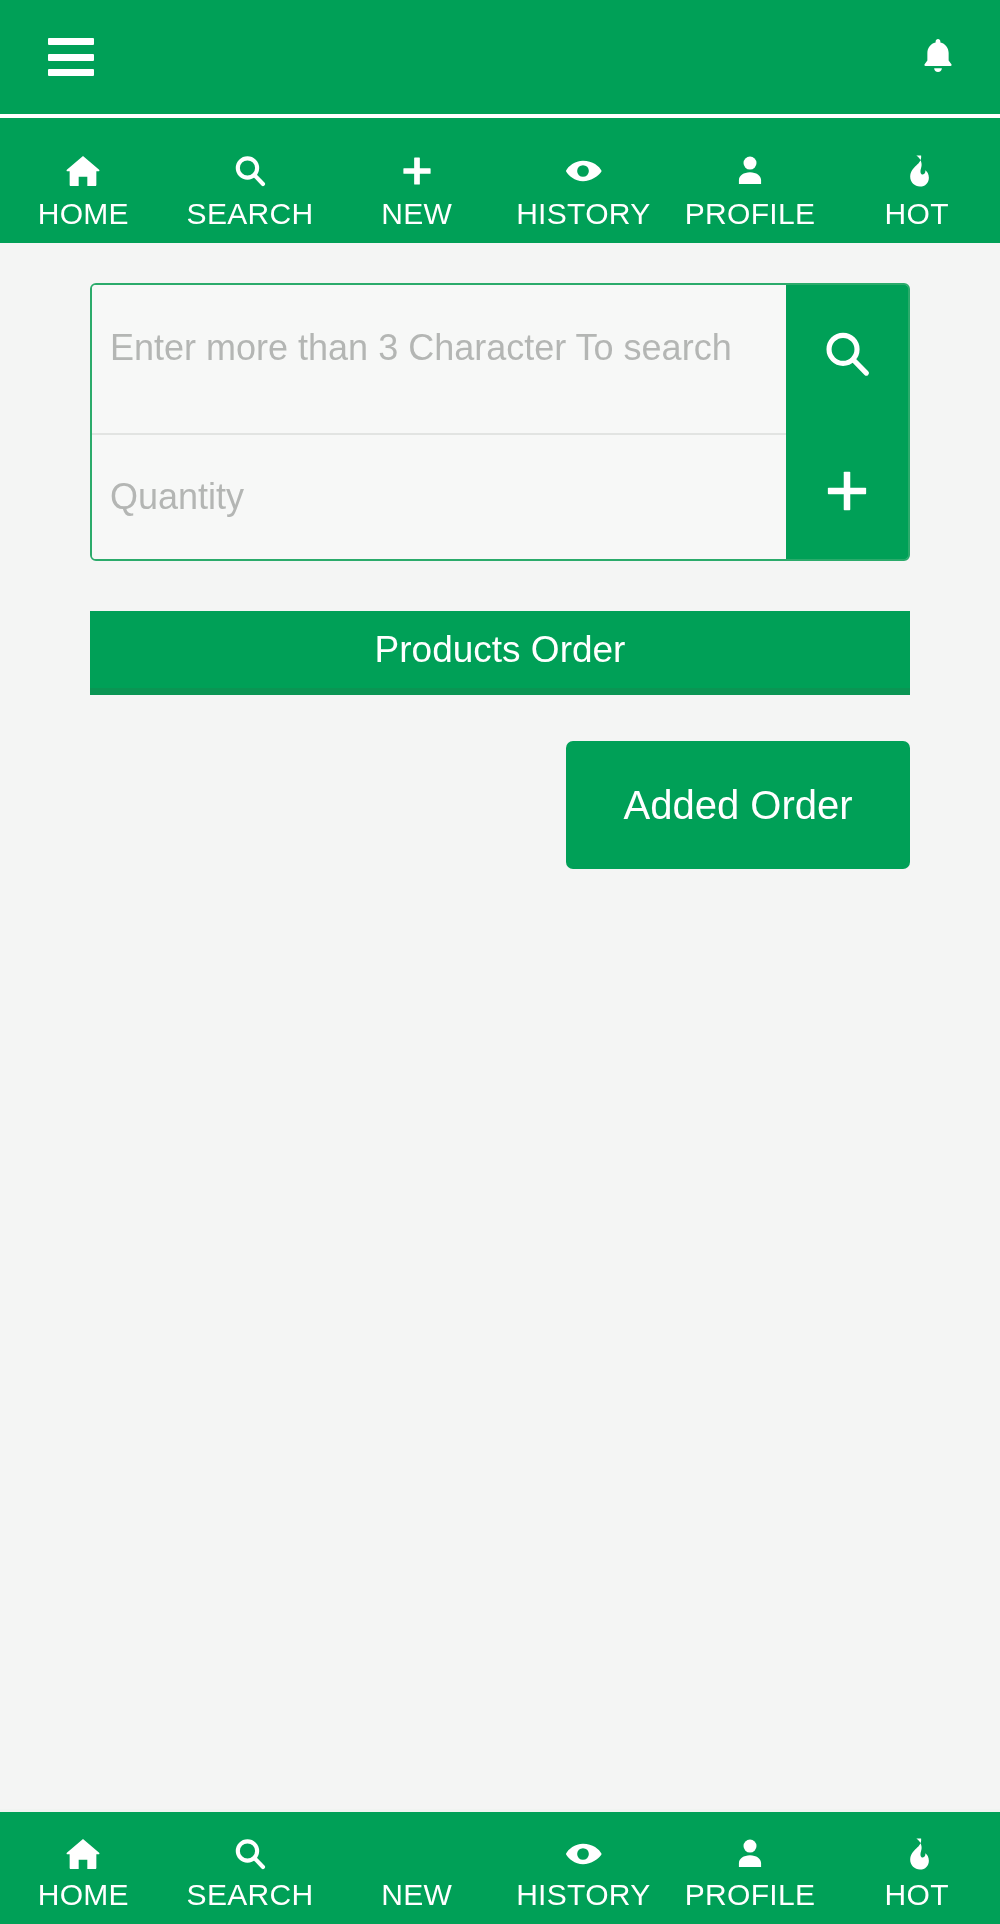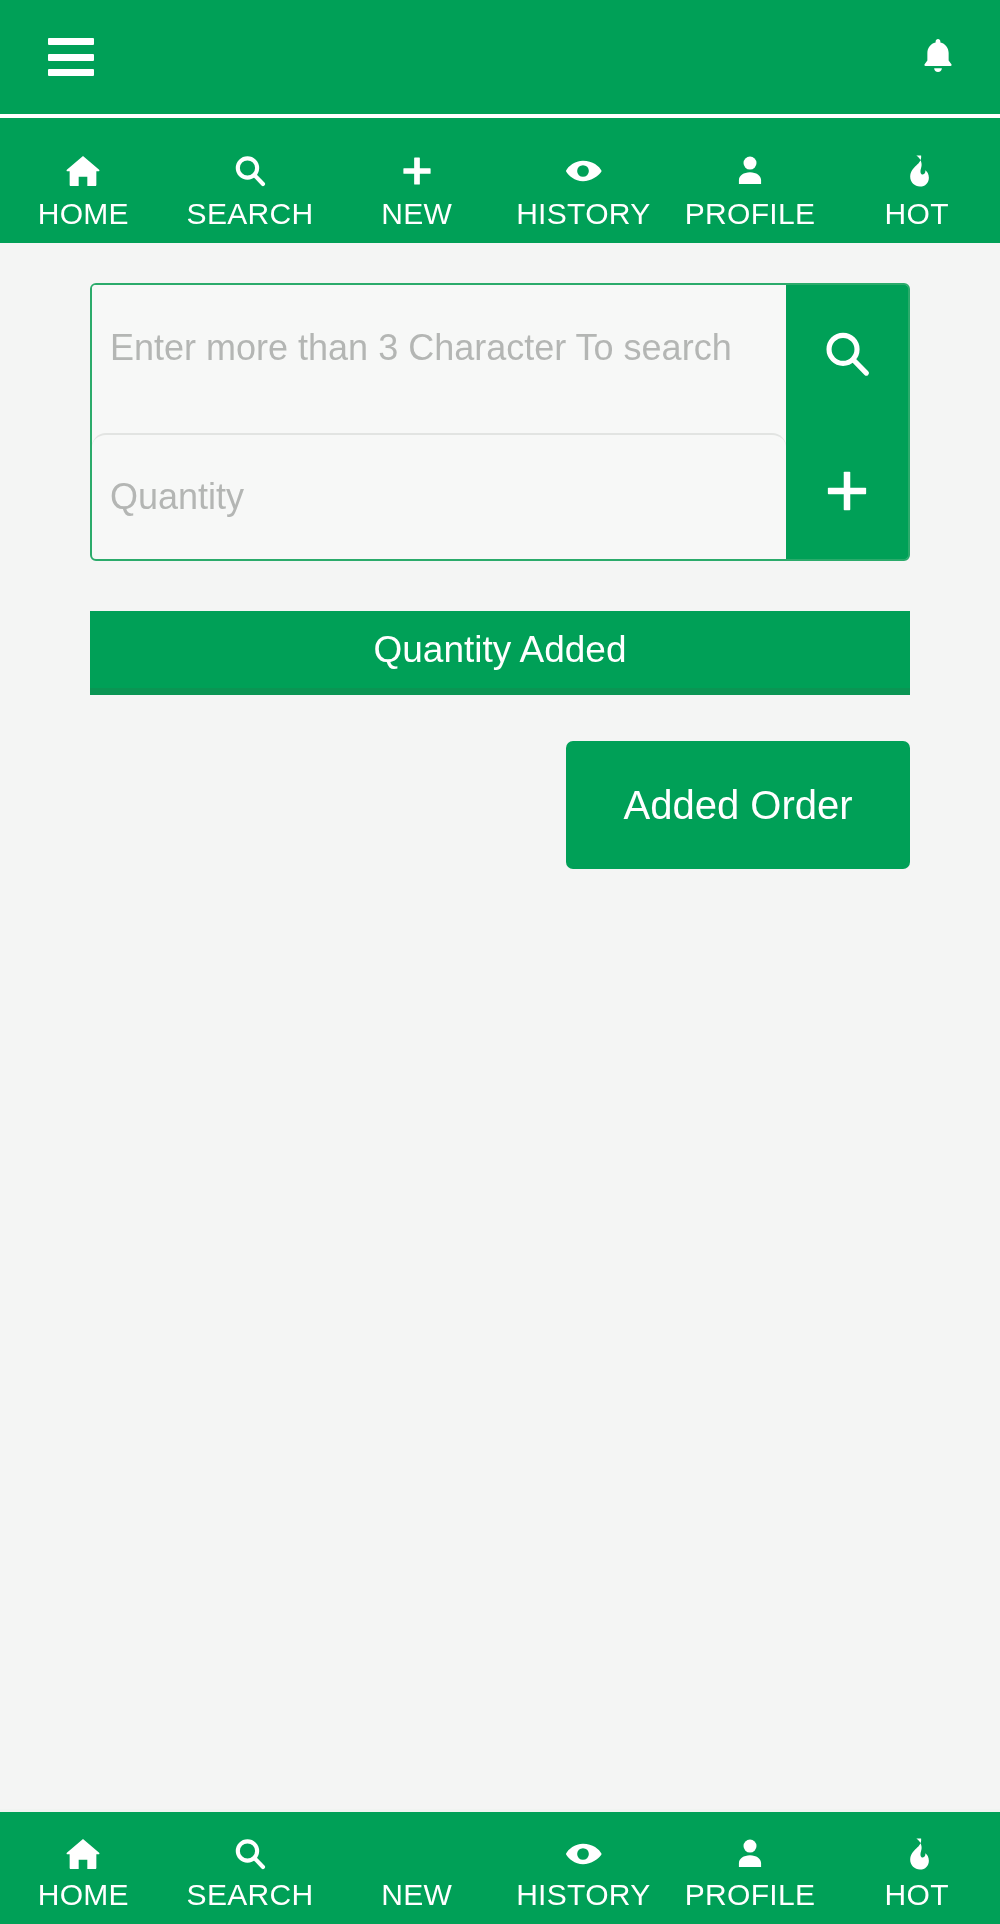--- a/index.html
+++ b/index.html
@@ -128,21 +128,21 @@
   }
 
   .field {
     flex: 1 1 50%;
     display: flex;
     align-items: center;
     padding: 0 18px;
     background: #f7f8f7;
     min-width: 0;
   }
-  .field + .field { border-top: 2px solid #e2e4e2; border-radius: 14px; }
+  .field + .field { border-top: 2px solid #e2e4e2; }
 
   .field input {
     width: 100%;
     border: none;
     outline: none;
     background: transparent;
     font-family: "Liberation Sans", sans-serif;
     font-size: 36px;
     color: #3a3a3a;
     padding: 0;
@@ -307,21 +307,21 @@
             <span>
               <svg width="56" height="56" viewBox="0 0 24 24" fill="#ffffff">
                 <rect x="10.6" y="3.8" width="2.8" height="16.4" rx="0.3"></rect>
                 <rect x="3.8" y="10.6" width="16.4" height="2.8" rx="0.3"></rect>
               </svg>
             </span>
           </button>
         </div>
       </div>
 
-      <div class="products-bar">Quantity Added</div>
+      <div class="products-bar">Products Order</div>
 
       <div class="order-row">
         <button class="place-order">Added Order</button>
       </div>
 
     </div>
   </div>
 
   <div class="navbar bottom">
 

